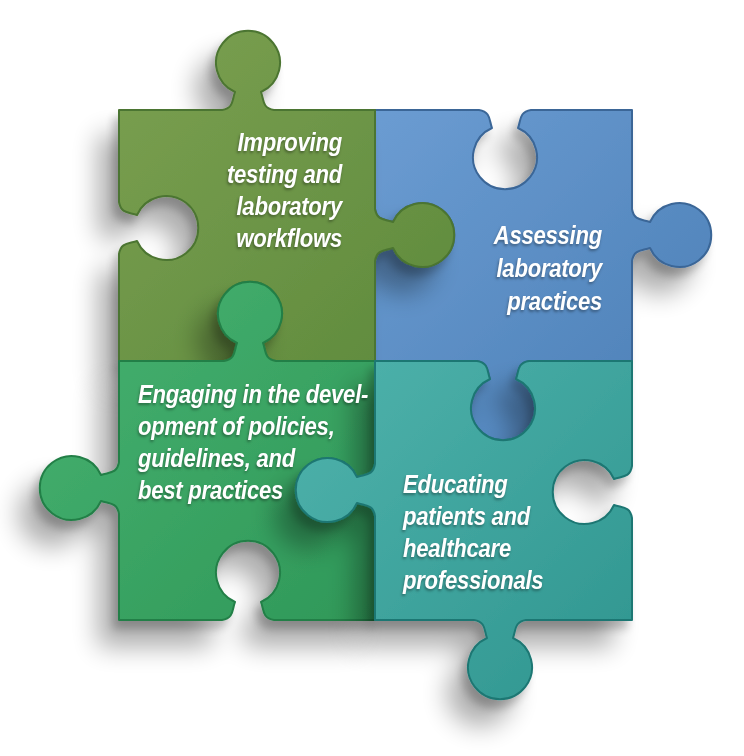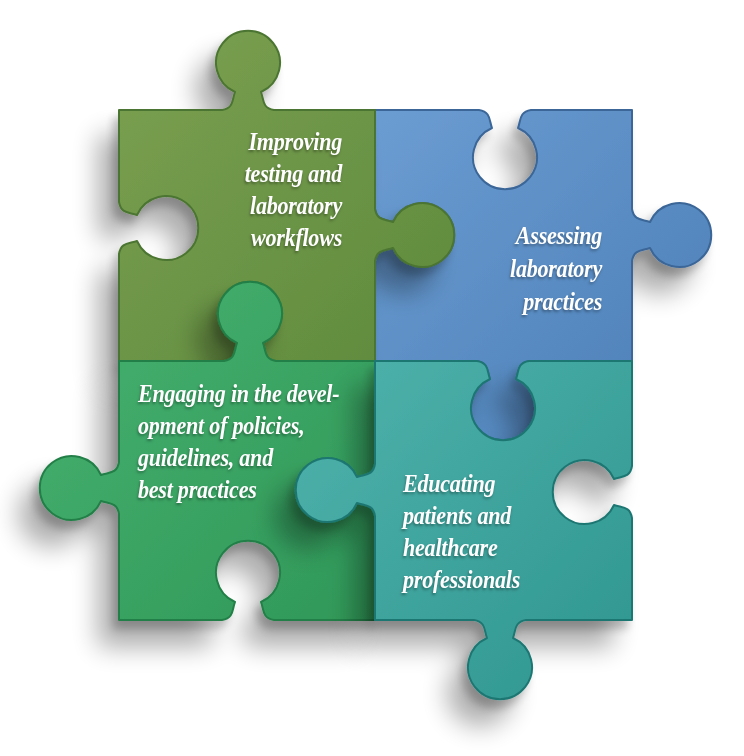--- a/index.html
+++ b/index.html
@@ -6,21 +6,21 @@
     margin: 0;
     padding: 0;
     background: #ffffff;
   }
   .stage {
     position: relative;
     width: 744px;
     height: 756px;
     background: #ffffff;
     overflow: hidden;
-    font-family: Liberation Serif, serif;
+    font-family: Liberation Sans, sans-serif;
   }
   .stage svg {
     position: absolute;
     left: 0;
     top: 0;
   }
   .plabel {
     position: absolute;
     color: #ffffff;
     font-weight: bold;

